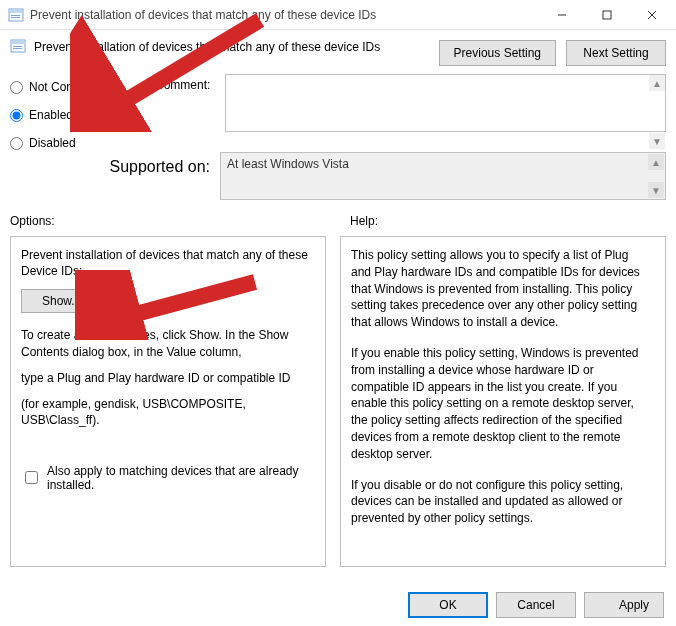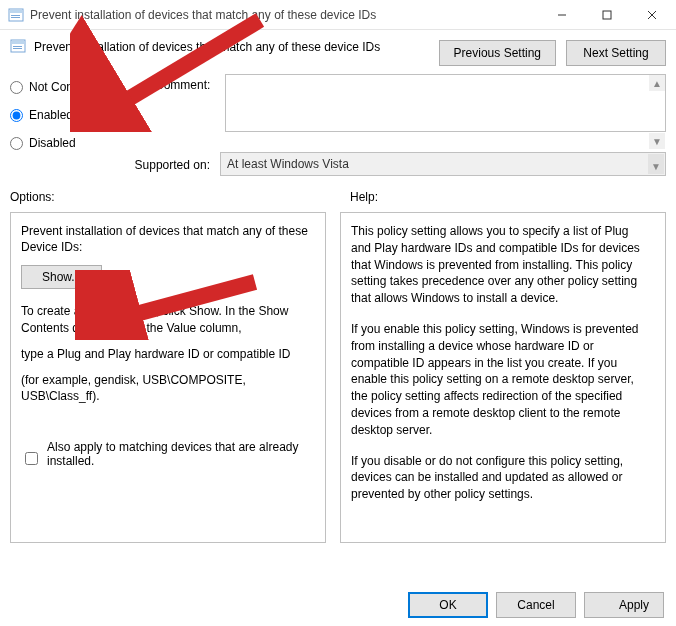--- a/index.html
+++ b/index.html
@@ -60,27 +60,27 @@
     resize: none;
     font-family: inherit;
     font-size: 12px;
     padding: 2px 4px;
   }
   .scroll-arrow { position: absolute; right: 1px; width: 16px; height: 16px; background: #f0f0f0; display:flex;align-items:center;justify-content:center;color:#888;font-size:10px; }
   .scroll-arrow.up { top: 1px; }
   .scroll-arrow.down { bottom: 1px; }
 
   .supported-row { display: flex; padding: 2px 10px 8px 10px; }
-  .supported-row .lbl { width: 210px; text-align: right; padding-right: 10px; padding-top: 6px; font-size: 12px; }
+  .supported-row .lbl { width: 210px; text-align: right; padding-right: 10px; padding-top: 6px; font-size: 16px; }
   .supported-box {
     flex: 1;
     border: 1px solid #c0c0c0;
     background: #f0f0f0;
     padding: 4px 6px;
-    height: 24px;
+    height: 48px;
     position: relative;
     font-size: 12px;
     color: #333;
   }
   .supported-box .scroll-arrow { background:#e3e3e3; }
 
   .section-labels { display: flex; padding: 6px 10px 4px 10px; }
   .section-labels .l { flex: 0 0 330px; }
   .section-labels .r { flex: 1; padding-left: 10px; }
 
@@ -103,21 +103,21 @@
   }
   .help-box p { margin: 0 0 14px 0; line-height: 1.4; }
 
   .footer {
     position: absolute;
     bottom: 8px;
     right: 12px;
     display: flex;
     gap: 8px;
   }
-  .chk { display:flex; align-items:flex-end; gap:6px;margin-top:36px; }
+  .chk { display:flex; align-items:center; gap:6px;margin-top:36px; }
   .chk input { margin-top: 2px; }
 
   
   .arrow { position: absolute; pointer-events: none; z-index: 50; }
 </style>
 </head>
 <body>
 
 <div class="titlebar">
   <svg class="icon" viewBox="0 0 16 16">

